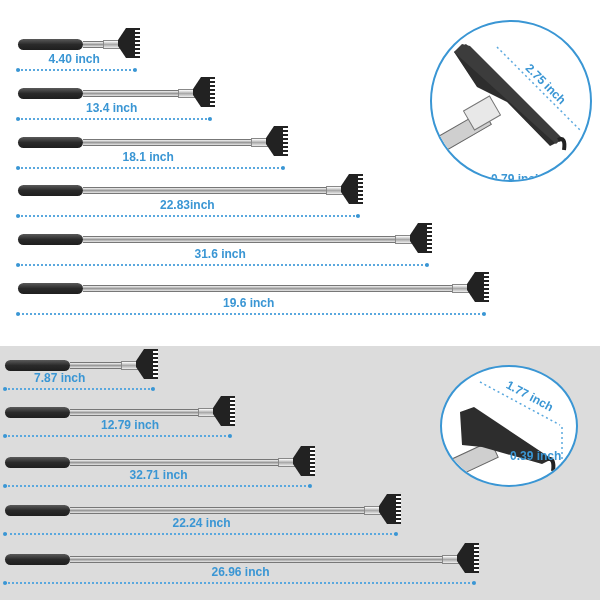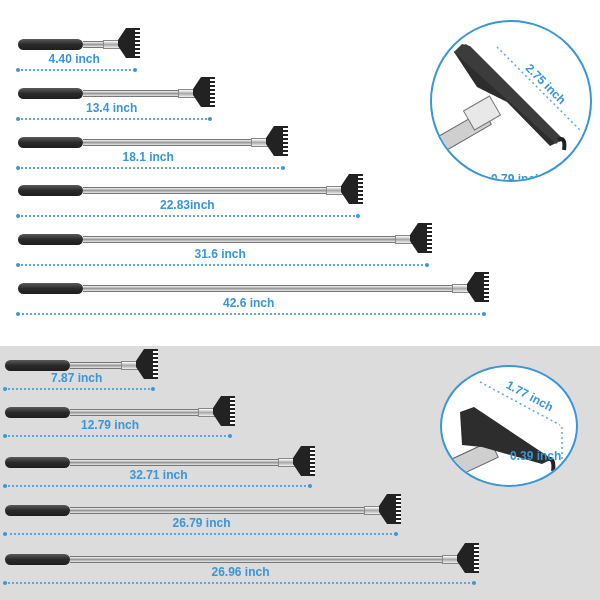--- a/index.html
+++ b/index.html
@@ -117,55 +117,55 @@
       <div class="head" style="left:467px;top:272px"><svg width="22" height="30" viewBox="0 0 22 30">
           <polygon points="0,12 8,0 22,0 22,30 8,30 0,18" fill="#222"></polygon>
           <rect x="17" y="2" width="5" height="2" fill="#fff"></rect>
           <rect x="17" y="6" width="5" height="2" fill="#fff"></rect>
           <rect x="17" y="10" width="5" height="2" fill="#fff"></rect>
           <rect x="17" y="14" width="5" height="2" fill="#fff"></rect>
           <rect x="17" y="18" width="5" height="2" fill="#fff"></rect>
           <rect x="17" y="22" width="5" height="2" fill="#fff"></rect>
           <rect x="17" y="26" width="5" height="2" fill="#fff"></rect>
         </svg></div>
-      <div class="label" style="left:223px;top:296px">42.6 inch</div>
+      <div class="label" style="left:223px;top:296px">19.6 inch</div>
       <div class="dim-line" style="left:18px;width:466px;top:313px"></div>
     </div>
     <div>
       <div class="handle" style="left:5px;top:360px;width:65px"></div>
       <div class="shaft" style="left:70px;top:362px;width:53px"></div>
       <div class="collar" style="left:121px;top:361px"></div>
       <div class="head" style="left:136px;top:349px"><svg width="22" height="30" viewBox="0 0 22 30">
           <polygon points="0,12 8,0 22,0 22,30 8,30 0,18" fill="#222"></polygon>
           <rect x="17" y="2" width="5" height="2" fill="#fff"></rect>
           <rect x="17" y="6" width="5" height="2" fill="#fff"></rect>
           <rect x="17" y="10" width="5" height="2" fill="#fff"></rect>
           <rect x="17" y="14" width="5" height="2" fill="#fff"></rect>
           <rect x="17" y="18" width="5" height="2" fill="#fff"></rect>
           <rect x="17" y="22" width="5" height="2" fill="#fff"></rect>
           <rect x="17" y="26" width="5" height="2" fill="#fff"></rect>
         </svg></div>
-      <div class="label" style="left:51px;top:371px">7.87 inch</div>
+      <div class="label" style="left:34px;top:371px">7.87 inch</div>
       <div class="dim-line" style="left:5px;width:148px;top:388px"></div>
     </div>
     <div>
       <div class="handle" style="left:5px;top:407px;width:65px"></div>
       <div class="shaft" style="left:70px;top:409px;width:130px"></div>
       <div class="collar" style="left:198px;top:408px"></div>
       <div class="head" style="left:213px;top:396px"><svg width="22" height="30" viewBox="0 0 22 30">
           <polygon points="0,12 8,0 22,0 22,30 8,30 0,18" fill="#222"></polygon>
           <rect x="17" y="2" width="5" height="2" fill="#fff"></rect>
           <rect x="17" y="6" width="5" height="2" fill="#fff"></rect>
           <rect x="17" y="10" width="5" height="2" fill="#fff"></rect>
           <rect x="17" y="14" width="5" height="2" fill="#fff"></rect>
           <rect x="17" y="18" width="5" height="2" fill="#fff"></rect>
           <rect x="17" y="22" width="5" height="2" fill="#fff"></rect>
           <rect x="17" y="26" width="5" height="2" fill="#fff"></rect>
         </svg></div>
-      <div class="label" style="left:81px;top:418px">12.79 inch</div>
+      <div class="label" style="left:101px;top:418px">12.79 inch</div>
       <div class="dim-line" style="left:5px;width:225px;top:435px"></div>
     </div>
     <div>
       <div class="handle" style="left:5px;top:457px;width:65px"></div>
       <div class="shaft" style="left:70px;top:459px;width:210px"></div>
       <div class="collar" style="left:278px;top:458px"></div>
       <div class="head" style="left:293px;top:446px"><svg width="22" height="30" viewBox="0 0 22 30">
           <polygon points="0,12 8,0 22,0 22,30 8,30 0,18" fill="#222"></polygon>
           <rect x="17" y="2" width="5" height="2" fill="#fff"></rect>
           <rect x="17" y="6" width="5" height="2" fill="#fff"></rect>
@@ -185,21 +185,21 @@
       <div class="head" style="left:379px;top:494px"><svg width="22" height="30" viewBox="0 0 22 30">
           <polygon points="0,12 8,0 22,0 22,30 8,30 0,18" fill="#222"></polygon>
           <rect x="17" y="2" width="5" height="2" fill="#fff"></rect>
           <rect x="17" y="6" width="5" height="2" fill="#fff"></rect>
           <rect x="17" y="10" width="5" height="2" fill="#fff"></rect>
           <rect x="17" y="14" width="5" height="2" fill="#fff"></rect>
           <rect x="17" y="18" width="5" height="2" fill="#fff"></rect>
           <rect x="17" y="22" width="5" height="2" fill="#fff"></rect>
           <rect x="17" y="26" width="5" height="2" fill="#fff"></rect>
         </svg></div>
-      <div class="label" style="left:172.5px;top:516px">26.79 inch</div>
+      <div class="label" style="left:172.5px;top:516px">22.24 inch</div>
       <div class="dim-line" style="left:5px;width:391px;top:533px"></div>
     </div>
     <div>
       <div class="handle" style="left:5px;top:554px;width:65px"></div>
       <div class="shaft" style="left:70px;top:556px;width:374px"></div>
       <div class="collar" style="left:442px;top:555px"></div>
       <div class="head" style="left:457px;top:543px"><svg width="22" height="30" viewBox="0 0 22 30">
           <polygon points="0,12 8,0 22,0 22,30 8,30 0,18" fill="#222"></polygon>
           <rect x="17" y="2" width="5" height="2" fill="#fff"></rect>
           <rect x="17" y="6" width="5" height="2" fill="#fff"></rect>

